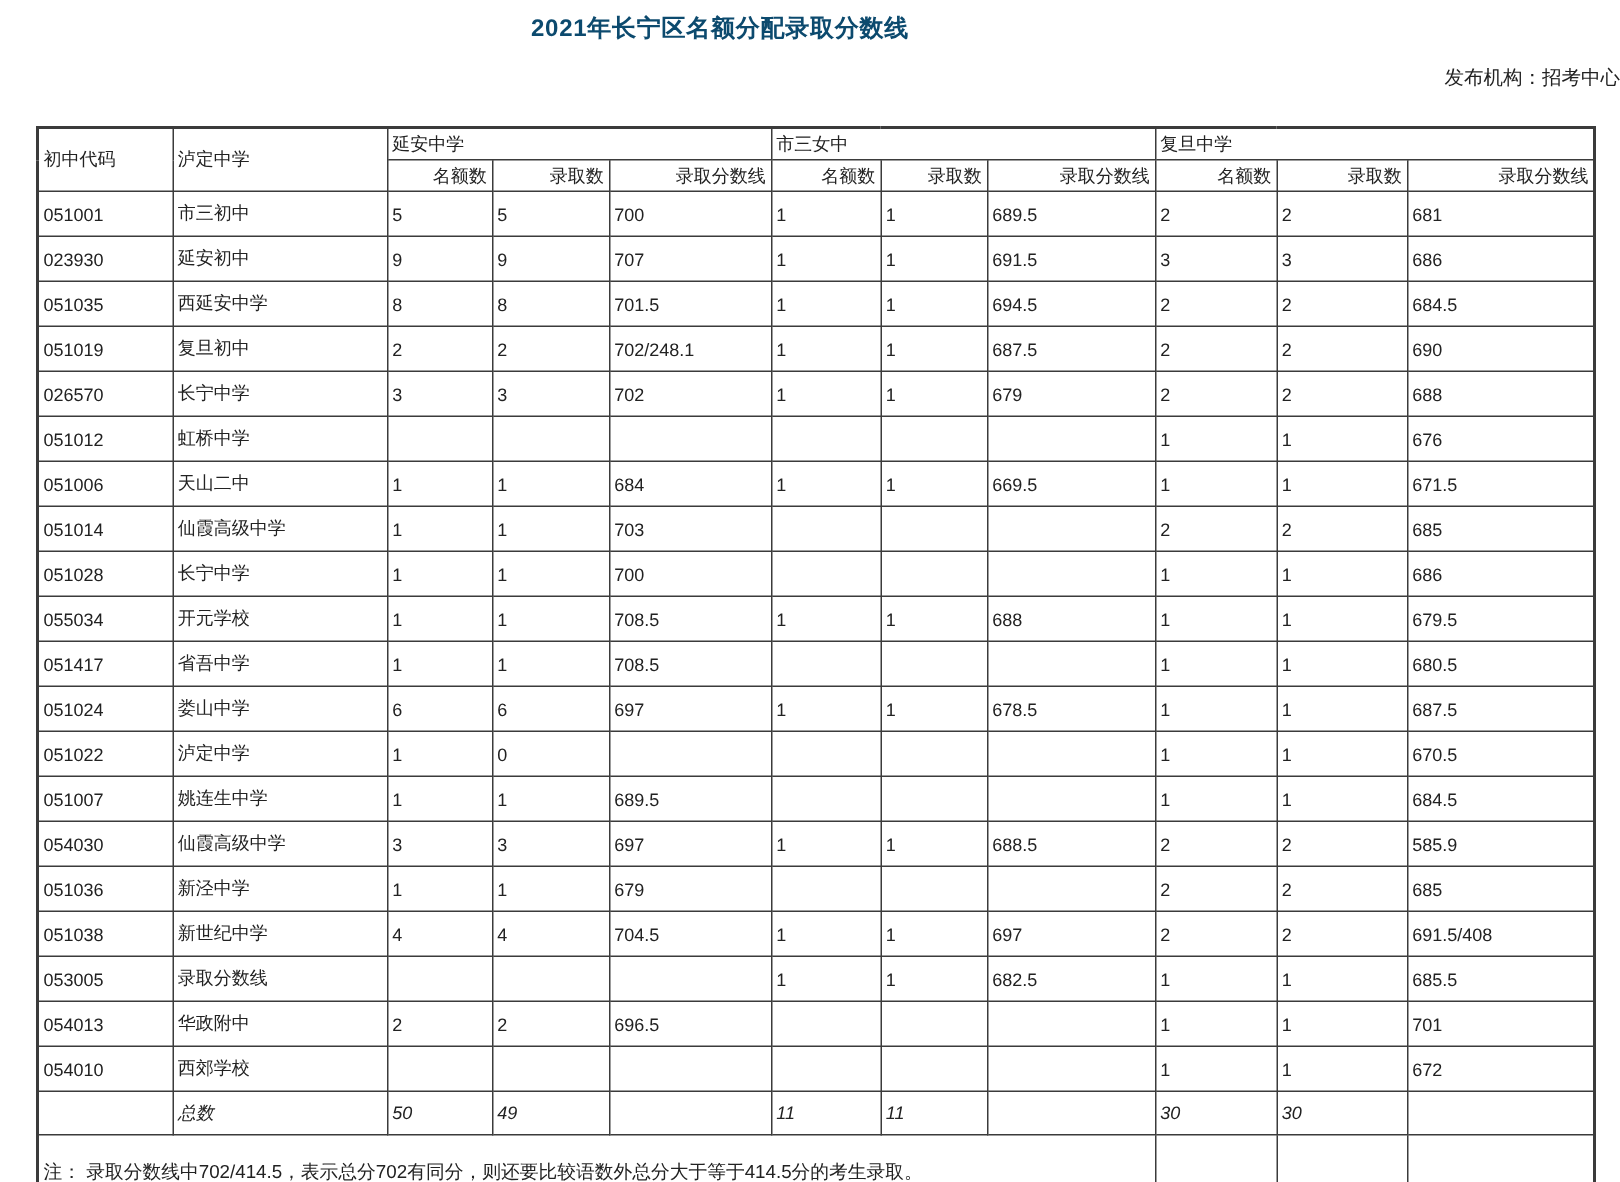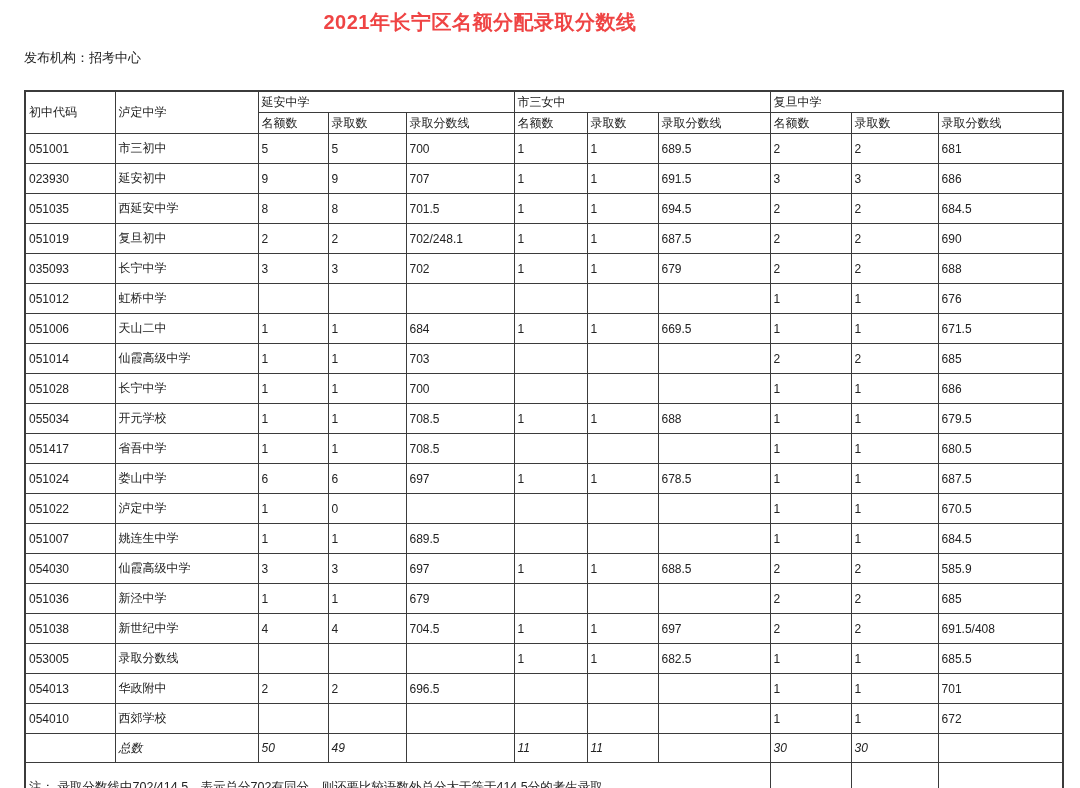--- a/index.html
+++ b/index.html
@@ -13,29 +13,30 @@
     width: 1080px;
     height: 788px;
     background: #ffffff;
     overflow: hidden;
     position: relative;
   }
   .title {
     width: 960px;
     padding-top: 9px;
     text-align: center;
-    font-size: 20px;
+    font-size: 16px;
     font-weight: bold;
-    color: #ef4444;
+    color: #0c4a6e;
     letter-spacing: 0.5px;
   }
   .publisher {
     margin: 13px 0 0 24px;
     font-size: 13px;
     color: #222222;
+    text-align: right;
   }
   table.score-table {
     margin: 23px 0 0 24px;
     border-collapse: collapse;
     table-layout: fixed;
     width: 1038px;
     border: 2px solid #3b3b3b;
   }
   table.score-table th,
   table.score-table td {
@@ -43,21 +44,21 @@
     font-size: 12px;
     font-weight: normal;
     text-align: left;
     vertical-align: middle;
     padding: 1px 3px;
     overflow: hidden;
     white-space: nowrap;
     color: #222222;
   }
   tr.group-row th { height: 18px; }
-  tr.sub-row th { height: 18px; }
+  tr.sub-row th { height: 18px; text-align: right; }
   tr.data-row td { height: 27px; }
   tr.total-row td { height: 26px; font-style: italic; }
   tr.note-row td {
     height: 46px;
     white-space: normal;
     font-size: 12.5px;
     vertical-align: middle;
   }
 </style>
 </head>
@@ -150,21 +151,21 @@
           <td>2</td>
           <td>702/248.1</td>
           <td>1</td>
           <td>1</td>
           <td>687.5</td>
           <td>2</td>
           <td>2</td>
           <td>690</td>
         </tr>
         <tr class="data-row">
-          <td>035093</td>
+          <td>026570</td>
           <td>长宁中学</td>
           <td>3</td>
           <td>3</td>
           <td>702</td>
           <td>1</td>
           <td>1</td>
           <td>679</td>
           <td>2</td>
           <td>2</td>
           <td>688</td>

